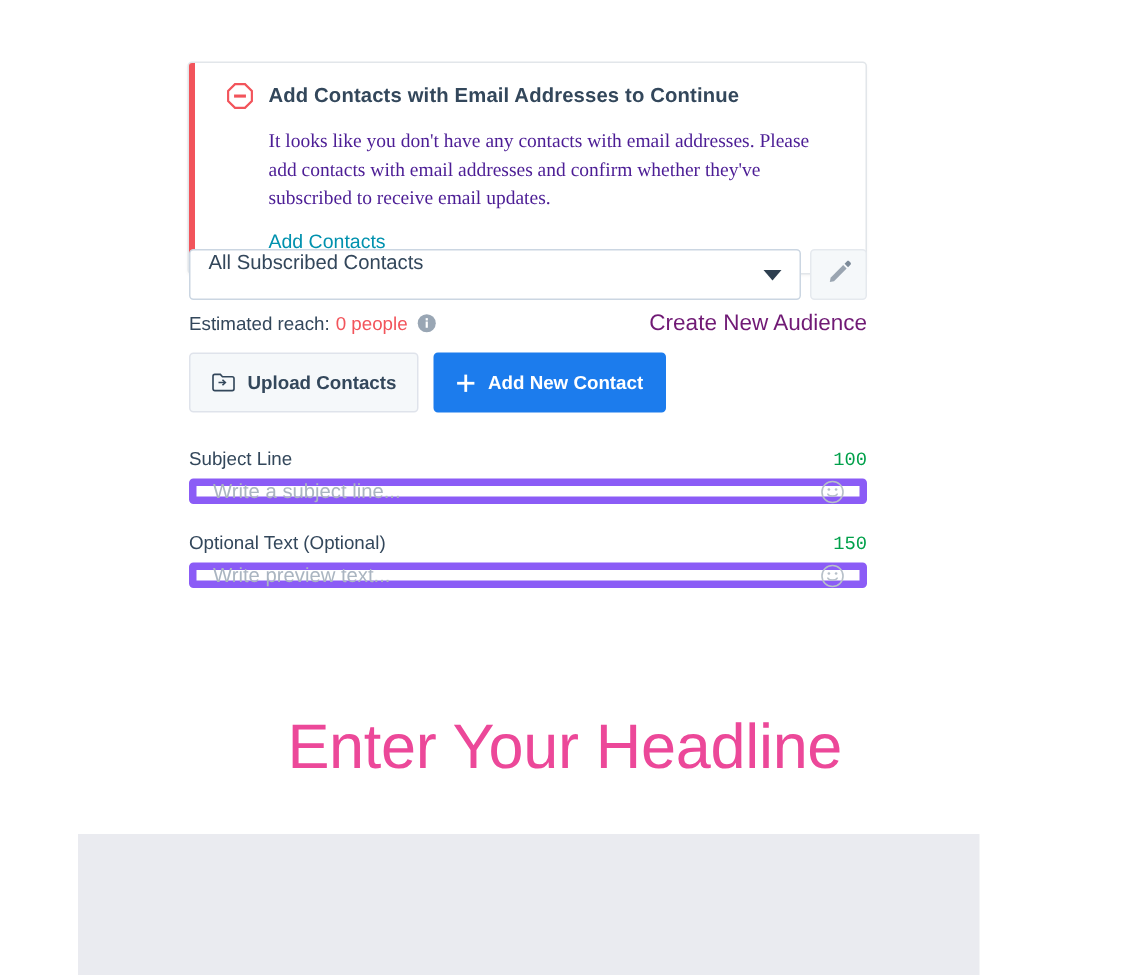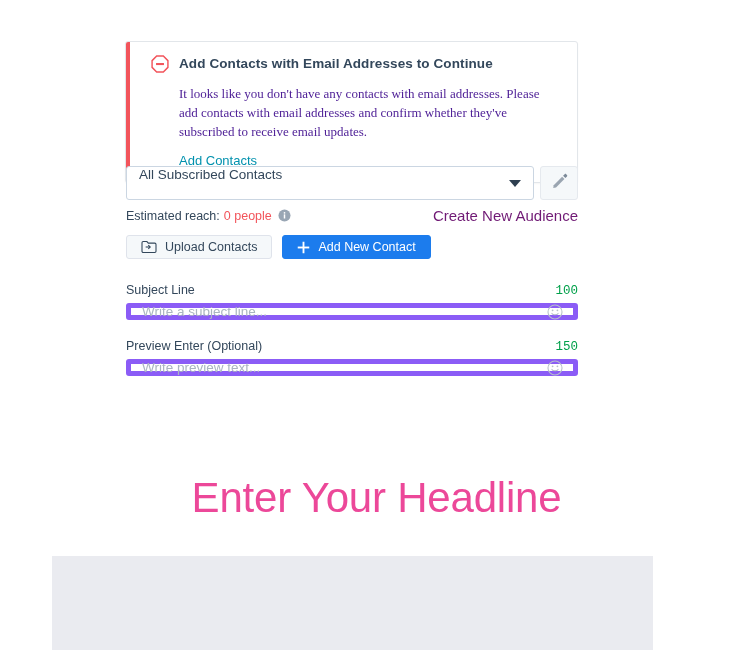--- a/index.html
+++ b/index.html
@@ -167,25 +167,25 @@
   }
 
   .btn-row {
     display: flex;
     gap: 10px;
     margin-top: 11px;
   }
   .btn {
     display: inline-flex;
     align-items: center;
-    height: 24px;
+    height: 40px;
     box-sizing: border-box;
     border-radius: 3px;
     font-size: 12.5px;
-    font-weight: normal;
+    font-weight: bold;
     cursor: pointer;
     padding: 0 14px;
     white-space: nowrap;
   }
   .btn-secondary {
     background: #f5f8fa;
     border: 1px solid #dfe3eb;
     color: #33475b;
   }
   .btn-primary {
@@ -337,21 +337,21 @@
         <circle cx="6.3" cy="7.1" r="1.0" fill="#b7c0c9"></circle>
         <circle cx="11.7" cy="7.1" r="1.0" fill="#b7c0c9"></circle>
         <path d="M5.5 10.6 C6.6 12.5 11.4 12.5 12.5 10.6" fill="none" stroke="#b7c0c9" stroke-width="1.2" stroke-linecap="round"></path>
       </svg>
     </span>
   </div>
 
   <div class="spacer-2"></div>
 
   <div class="label-row">
-    <span class="field-label">Preview Enter (Optional)</span>
+    <span class="field-label">Optional Text (Optional)</span>
     <span class="counter green">150</span>
   </div>
   <div class="text-field">
     <span class="ph">Write preview text...</span>
     <span class="emoji-btn">
       <svg width="16" height="16" viewBox="0 0 18 18">
         <circle cx="9" cy="9" r="7.9" fill="none" stroke="#b7c0c9" stroke-width="1.2"></circle>
         <circle cx="6.3" cy="7.1" r="1.0" fill="#b7c0c9"></circle>
         <circle cx="11.7" cy="7.1" r="1.0" fill="#b7c0c9"></circle>
         <path d="M5.5 10.6 C6.6 12.5 11.4 12.5 12.5 10.6" fill="none" stroke="#b7c0c9" stroke-width="1.2" stroke-linecap="round"></path>

